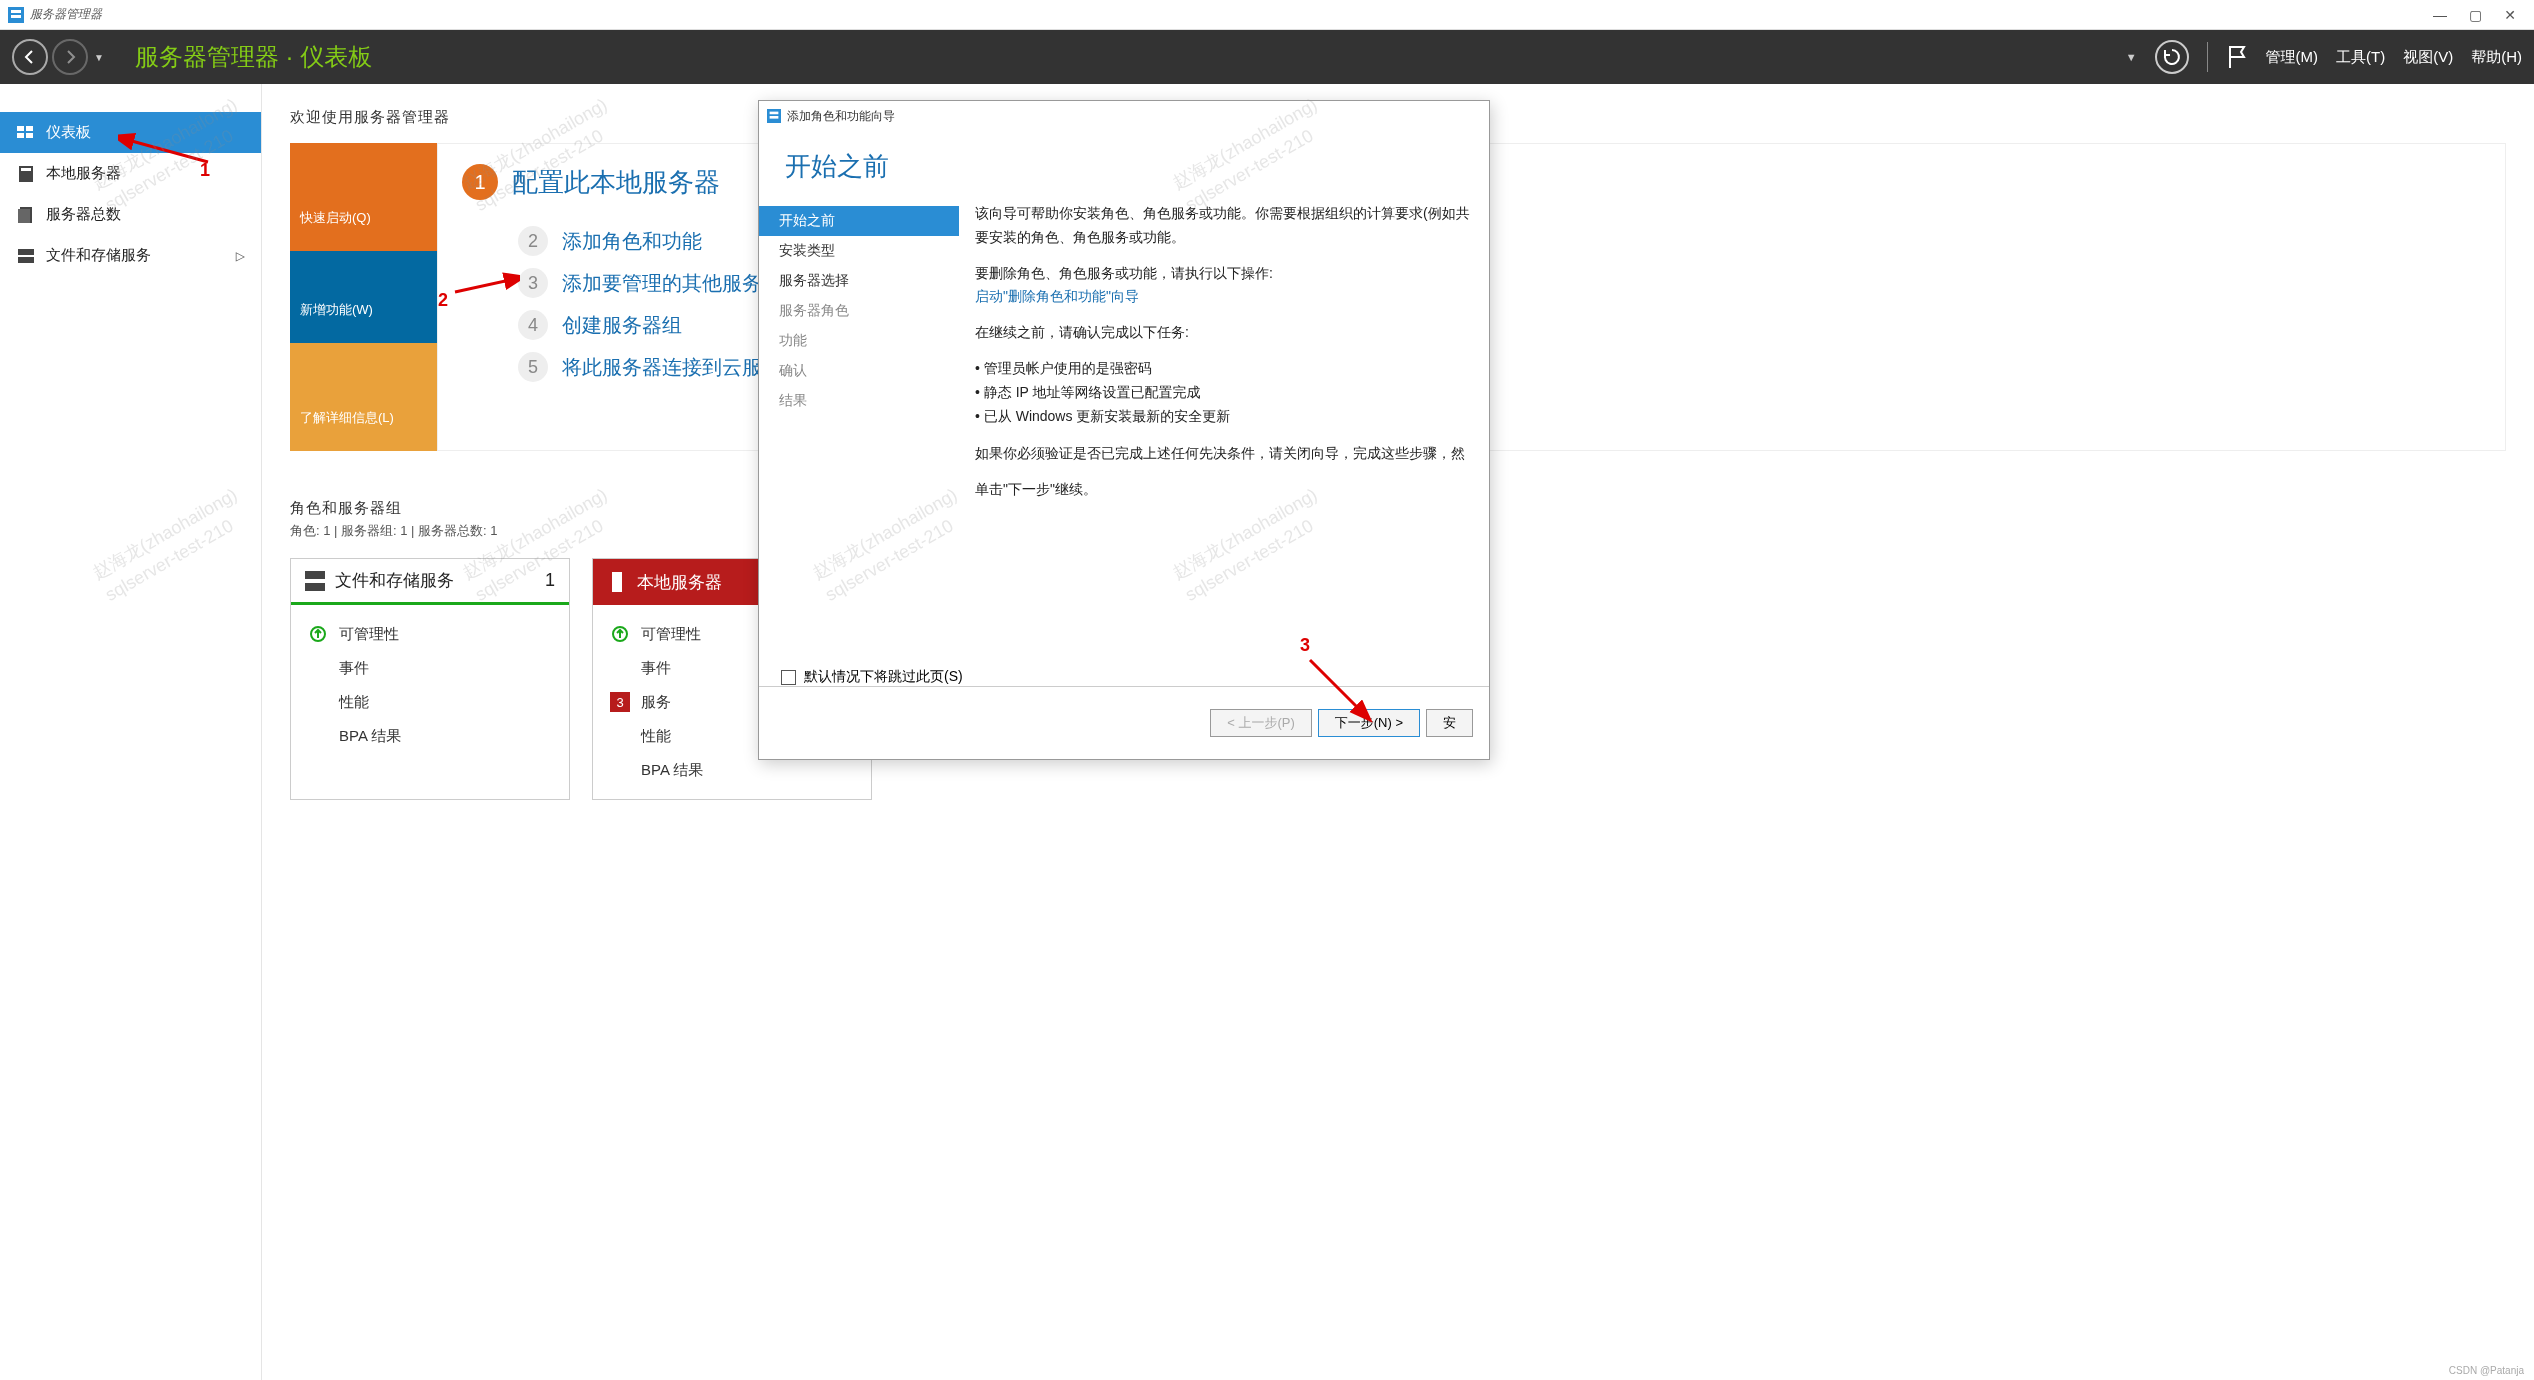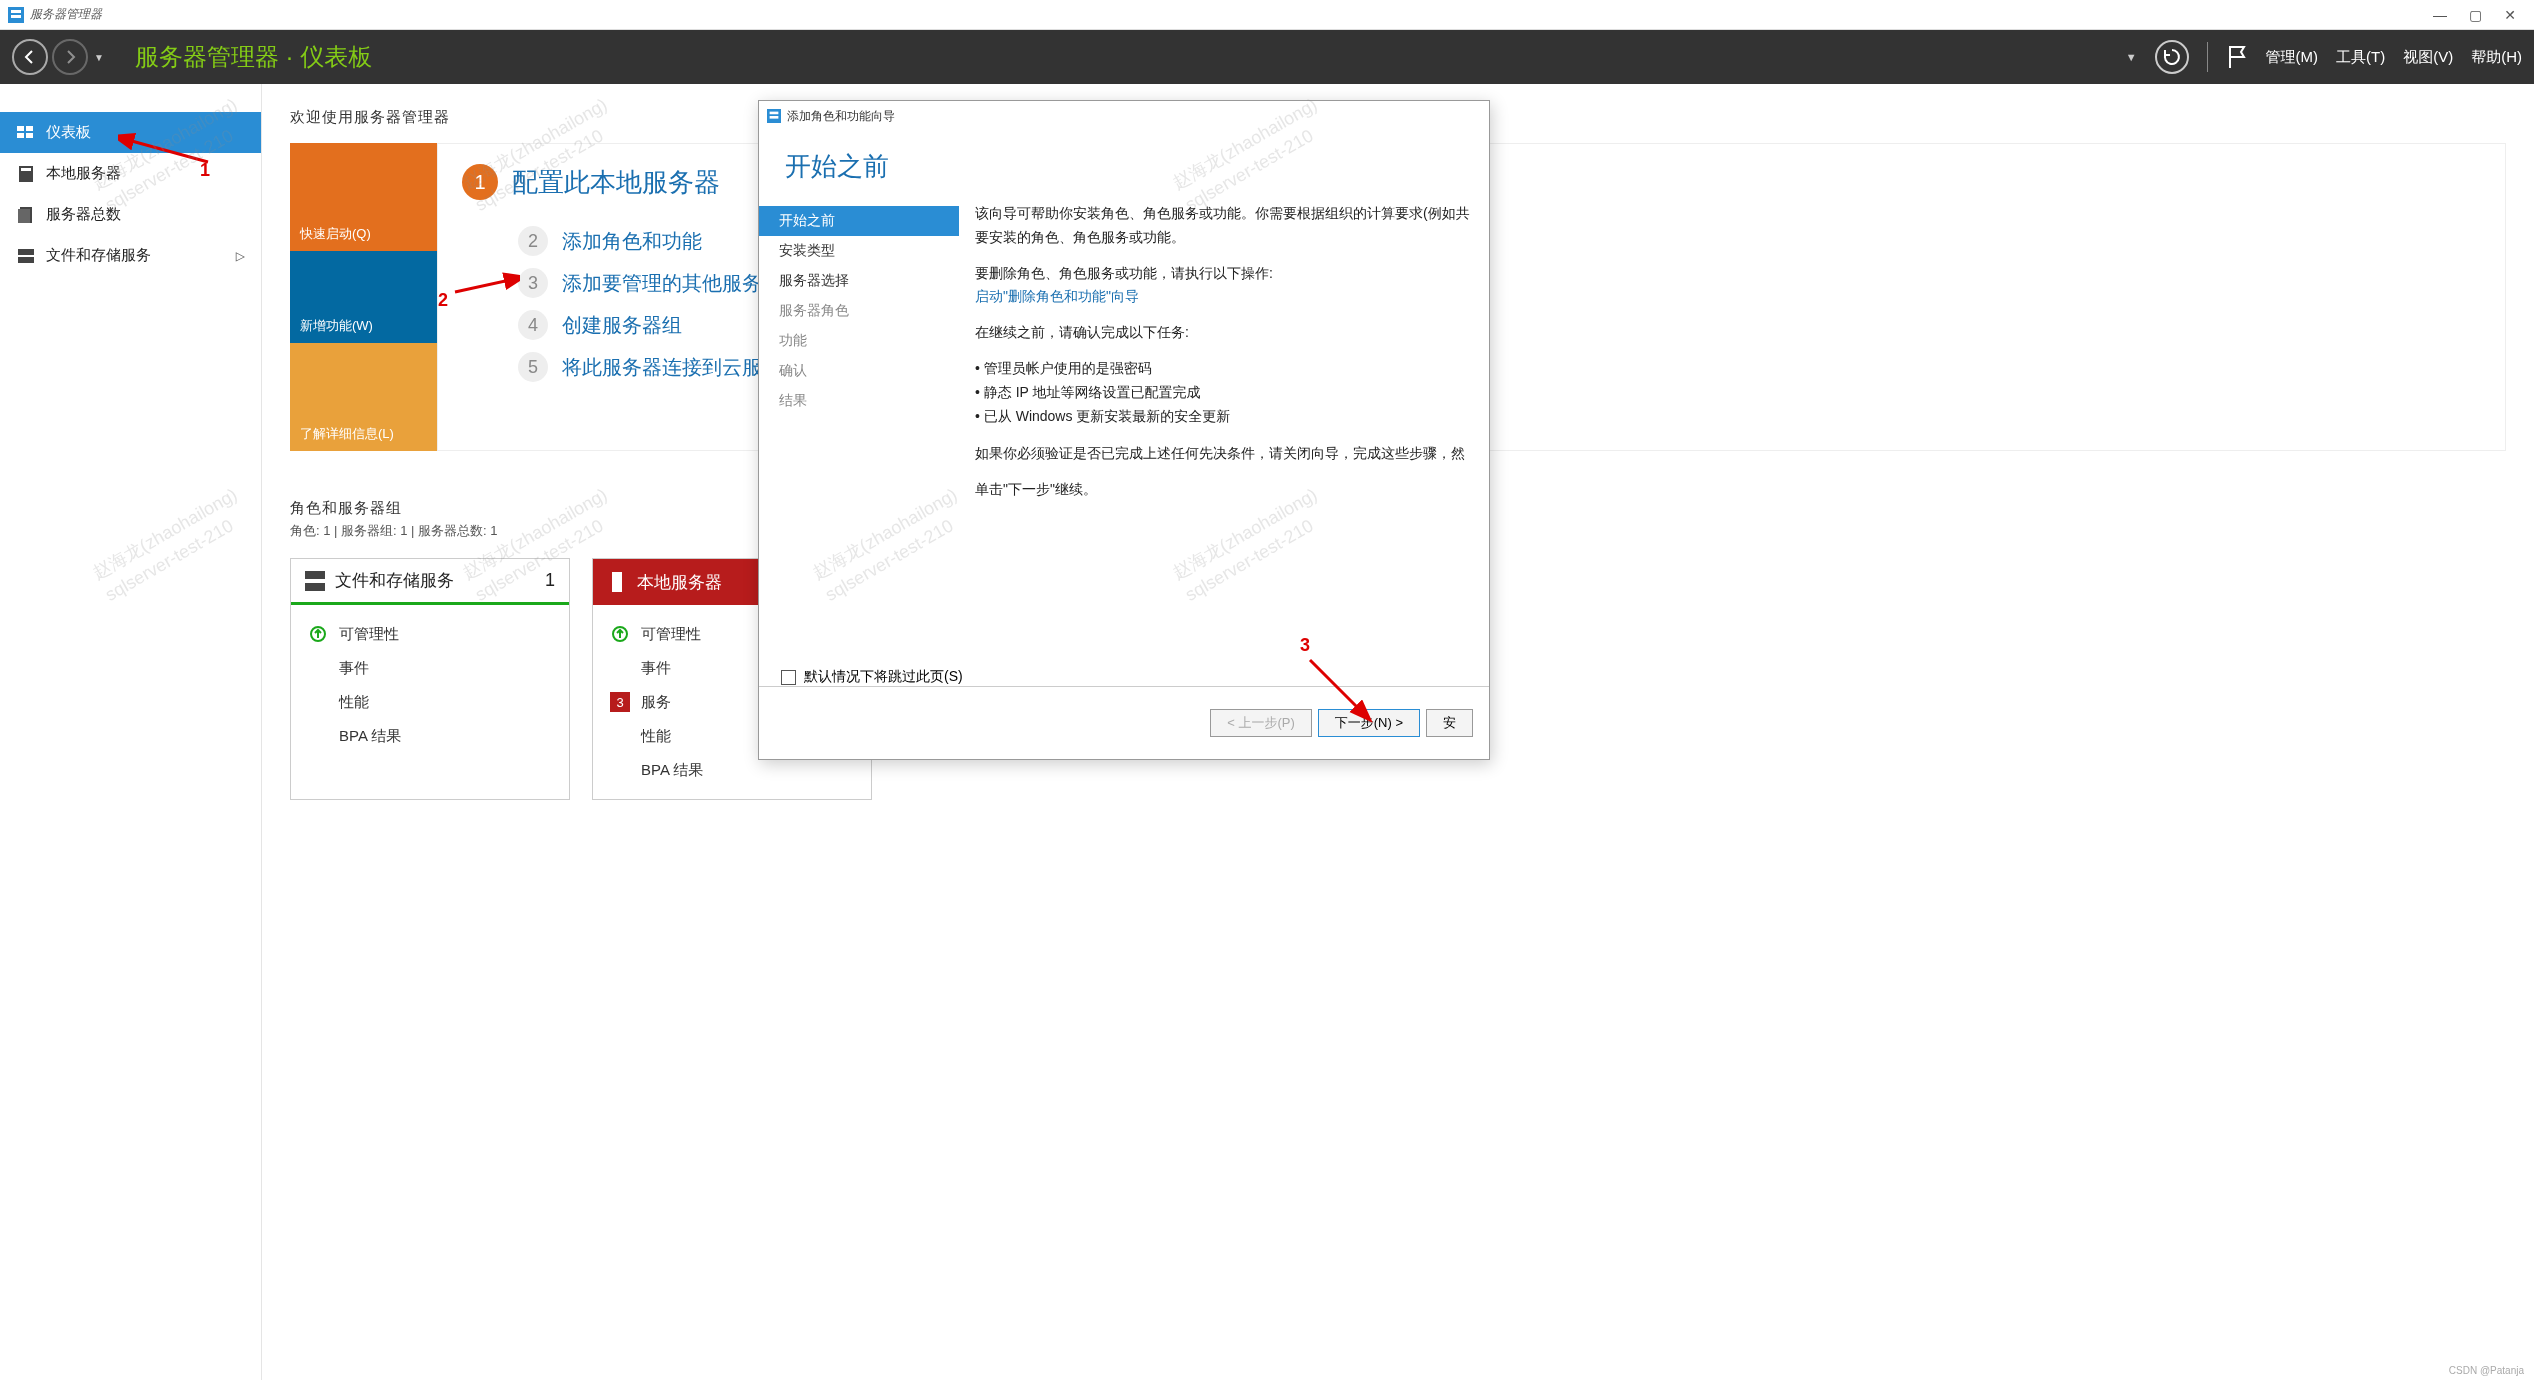--- a/index.html
+++ b/index.html
@@ -34,21 +34,21 @@
 .sb-item .sb-icon { width: 20px; height: 18px; margin-right: 10px; display: inline-flex; align-items: center; justify-content: center; }
 .sb-item .chev { margin-left: auto; color: #555; font-size: 12px; }
 
 
 .main { flex: 1; padding: 24px 28px; position: relative; }
 .welcome-title { font-size: 15px; color: #333; margin-bottom: 16px; letter-spacing: 1px; }
 
 
 .tile-row { display: flex; }
 .tile-left { width: 147px; display: flex; flex-direction: column; }
-.tile-box { color: #fff; font-size: 13px; padding: 0 10px 8px; display: flex; align-items: flex-end; }
+.tile-box { color: #fff; font-size: 13px; padding: 0 10px 24px; display: flex; align-items: flex-end; }
 .tile-orange { background: #e36f1e; height: 108px; }
 .tile-amber { background: #0369a1; height: 92px; }
 .tile-amber2 { background: #e9a13b; height: 108px; }
 .tile-right { flex: 1; padding: 10px 24px; border: 1px solid #eee; }
 .cfg-row { display: flex; align-items: center; margin: 10px 0 26px; }
 .cfg-num-1 { width: 36px; height: 36px; border-radius: 50%; background: #e36f1e; color: #fff; display: flex; align-items: center; justify-content: center; font-size: 20px; margin-right: 14px; }
 .cfg-title { font-size: 26px; color: #1a6fb0; }
 .cfg-step { display: flex; align-items: center; margin: 12px 0; }
 .cfg-step .num { width: 30px; height: 30px; border-radius: 50%; background: #eee; color: #888; display: flex; align-items: center; justify-content: center; font-size: 18px; margin-right: 14px; margin-left: 56px; }
 .cfg-step .lbl { font-size: 20px; color: #1a6fb0; }

